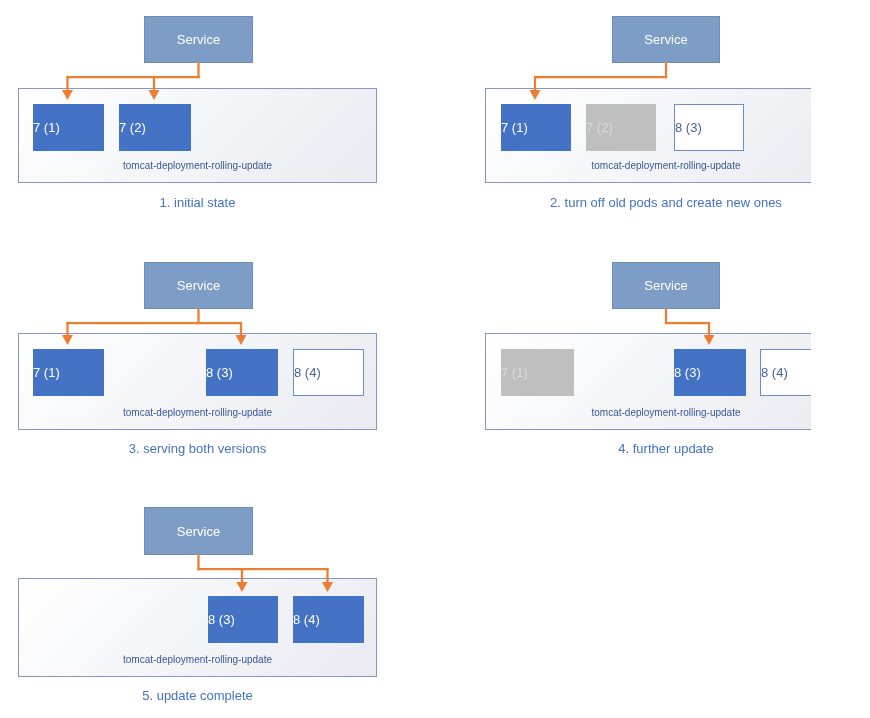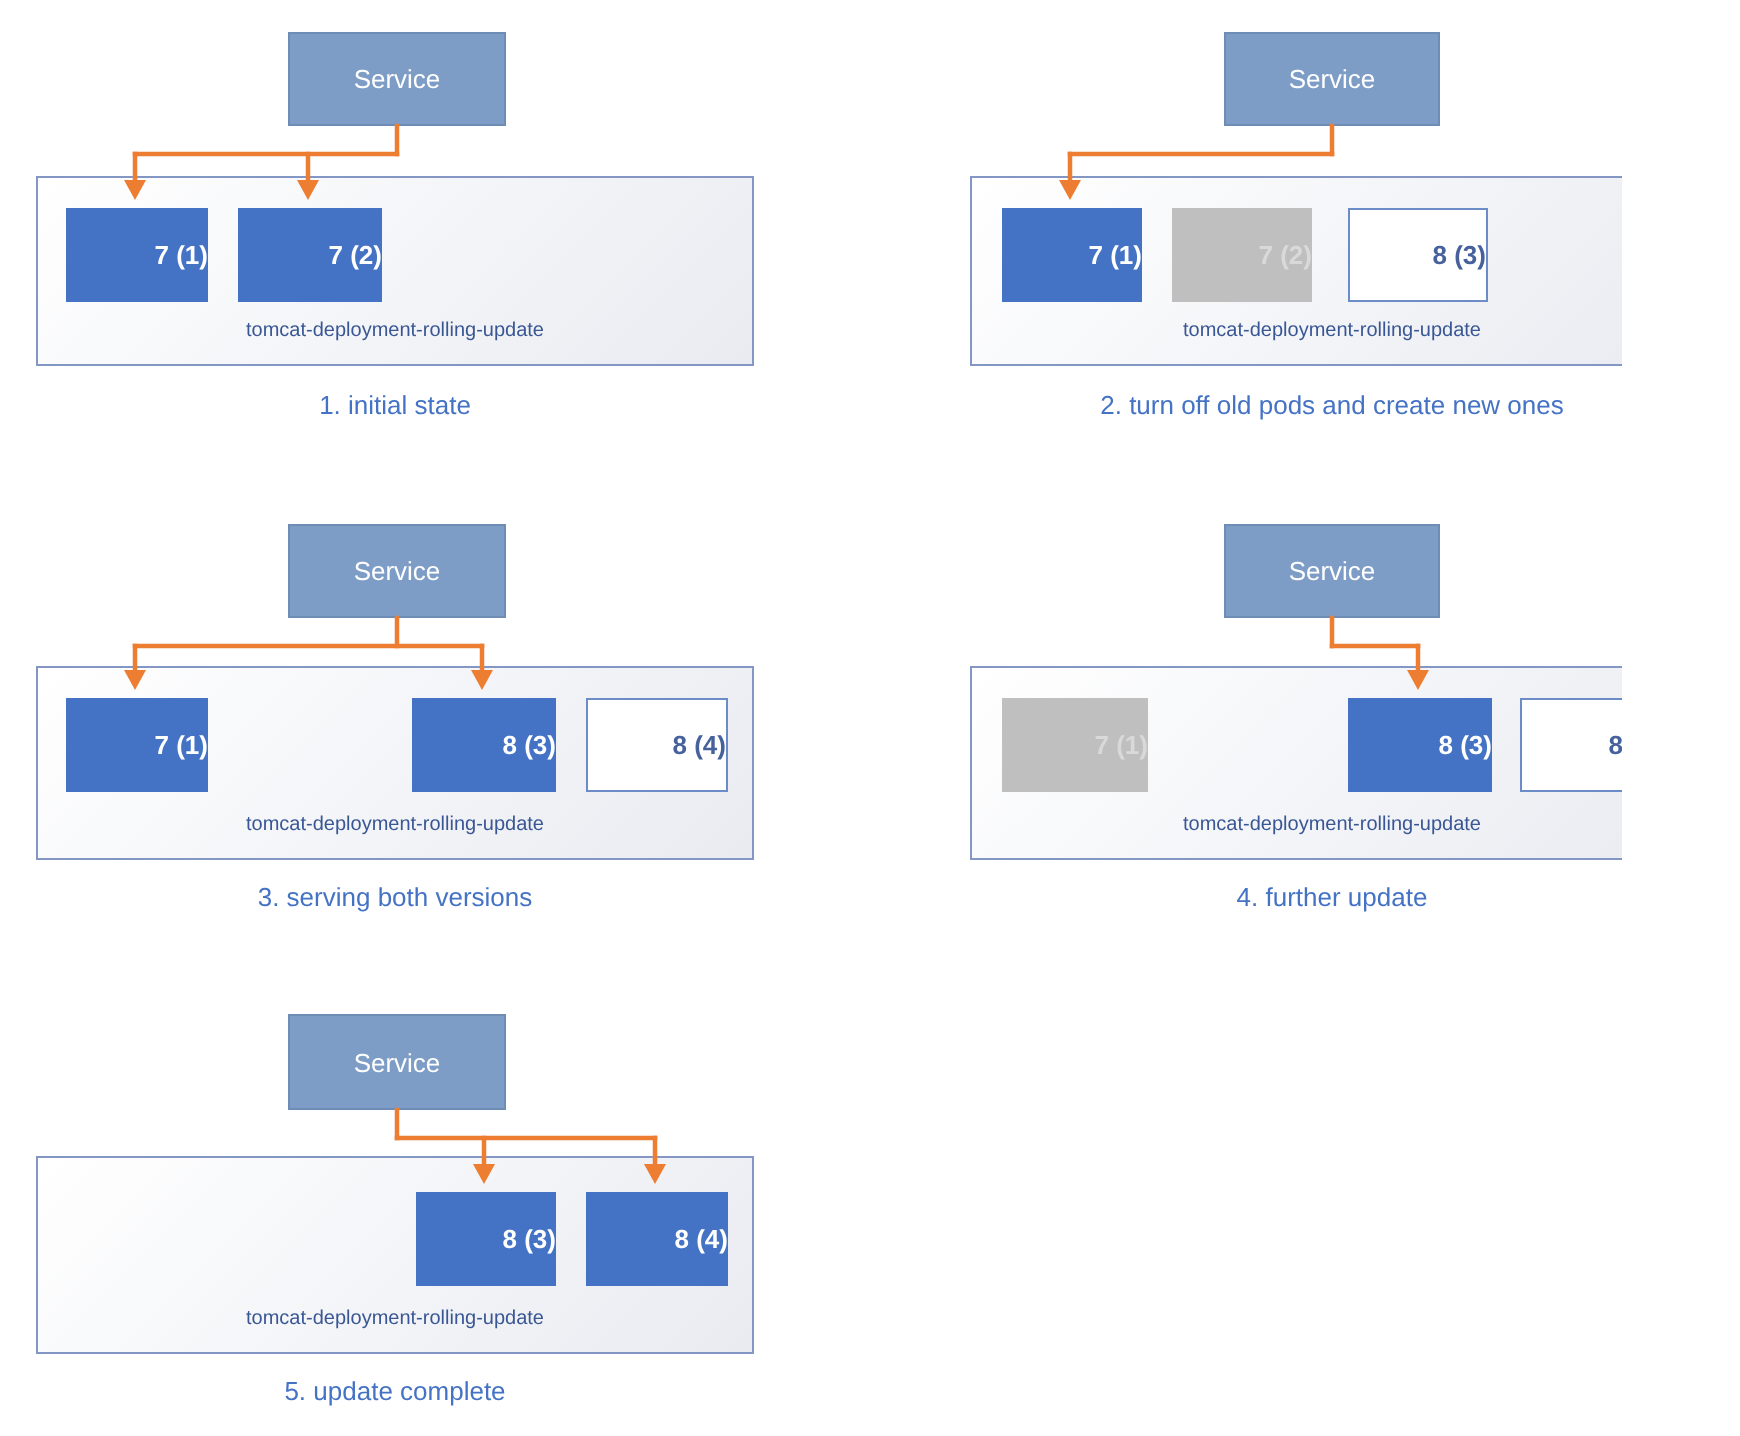--- a/index.html
+++ b/index.html
@@ -44,25 +44,24 @@
     height: 31px;
     line-height: 31px;
     text-align: center;
     font-size: 10px;
     color: var(--deployment-text);
   }
   .pod {
     position: absolute;
     display: flex;
     align-items: center;
-    justify-content: flex-end;
+    justify-content: flex-start;
     font-size: 13px;
     box-sizing: border-box;
     z-index: 2;
-    font-weight: bold;
   }
   .pod-active  { background: var(--pod-active-fill);  color: var(--pod-active-text); }
   .pod-stopped { background: var(--pod-stopped-fill); color: var(--pod-stopped-text); }
   .pod-new     { background: var(--pod-new-fill);     color: var(--pod-new-text); border: 1.5px solid var(--pod-new-border); }
   .panel-caption {
     position: absolute;
     text-align: center;
     font-size: 13px;
     color: var(--caption-text);
     z-index: 2;

